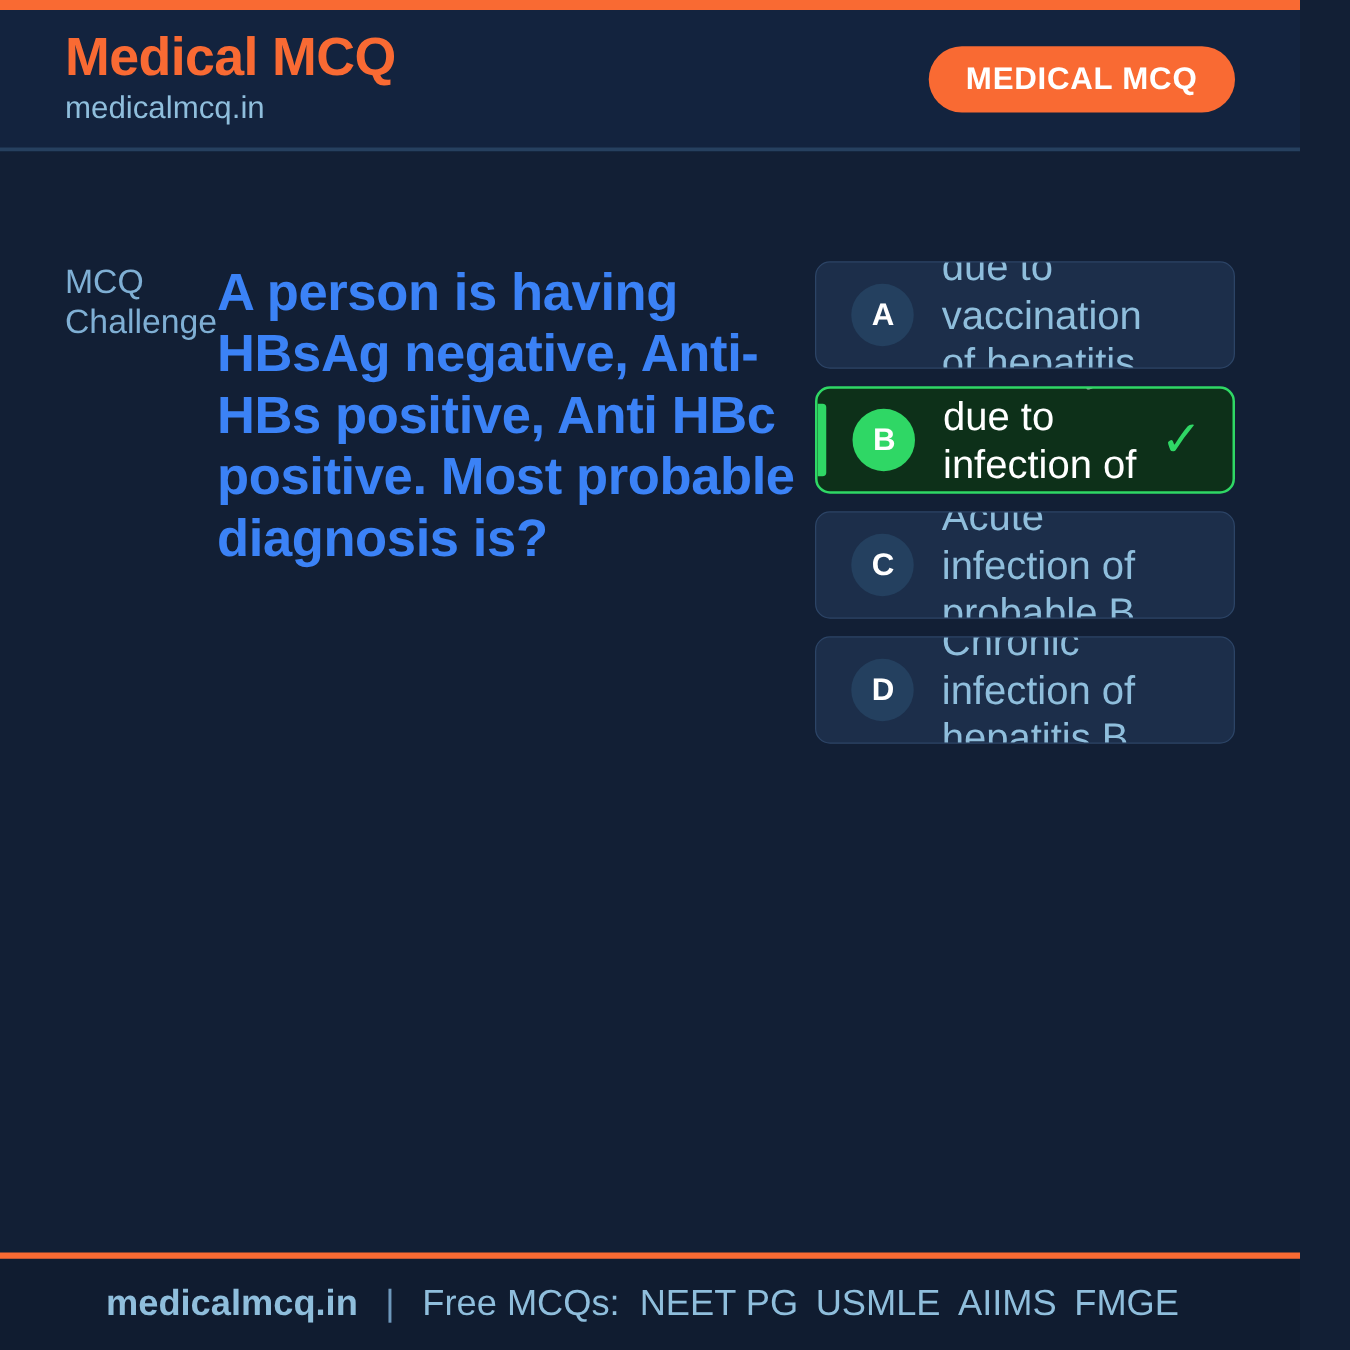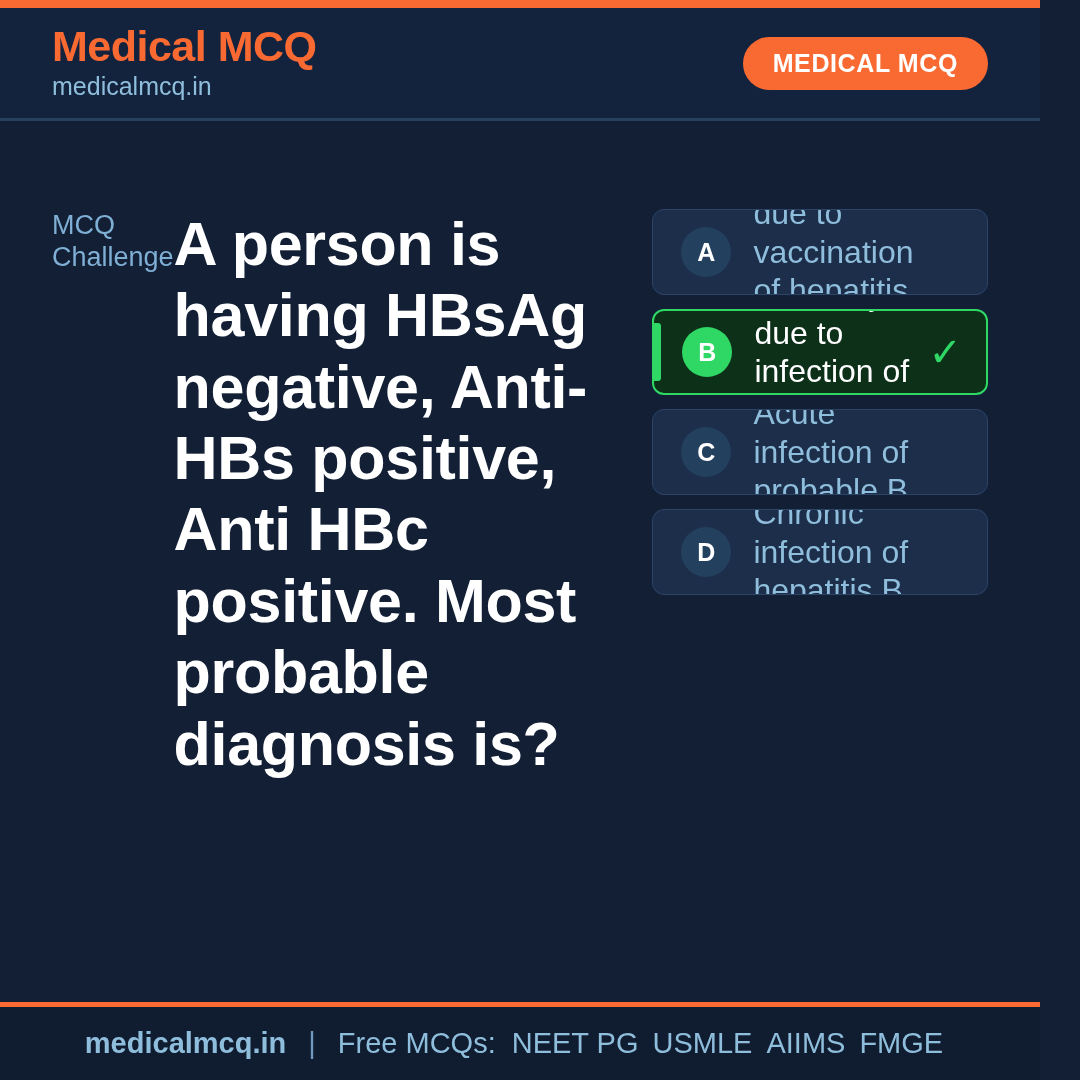--- a/index.html
+++ b/index.html
@@ -86,22 +86,22 @@
   }
 
   .kicker {
     color: #7FAFD4;
     font-size: 27px;
     line-height: 1.2;
     margin-bottom: 16px;
   }
 
   .question {
-    color: #ffffff;
-    font-size: 61px;
+    color: #3b82f6;
+    font-size: 42px;
     font-weight: bold;
     line-height: 1.17;
     letter-spacing: -0.3px;
   }
 
   .divider {
     height: 2px;
     background: #2A3F5C;
     margin: 30px 0 20px 0;
   }

